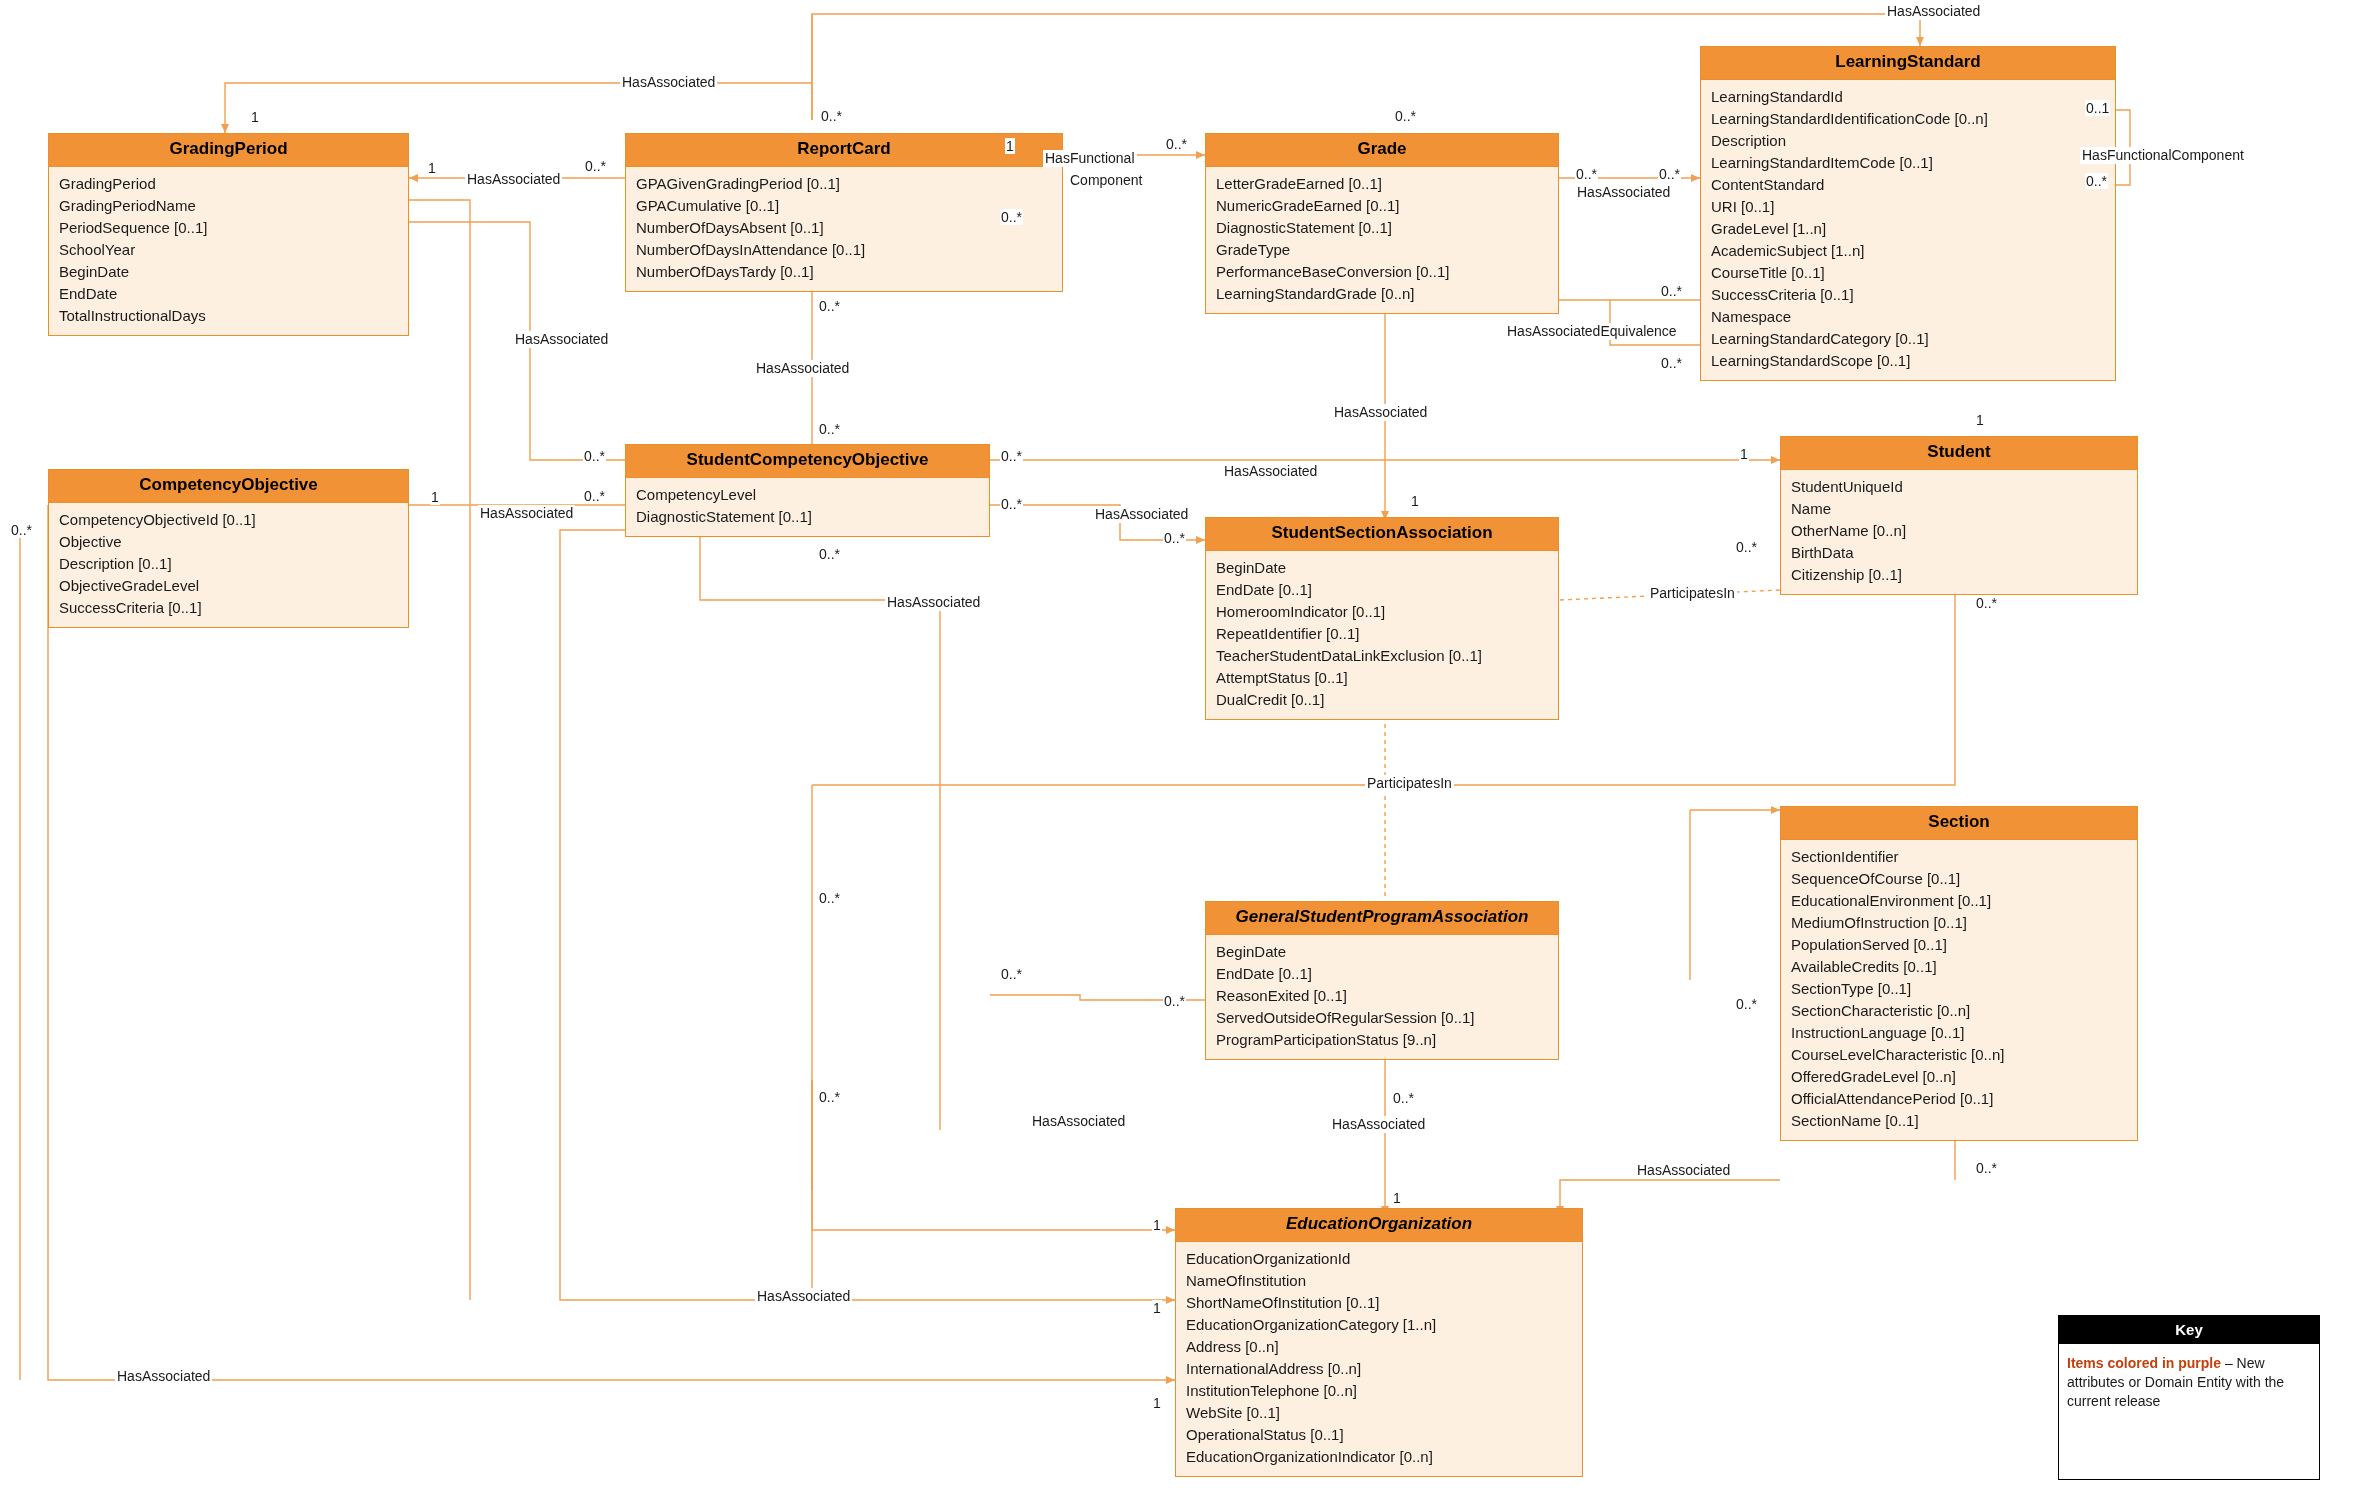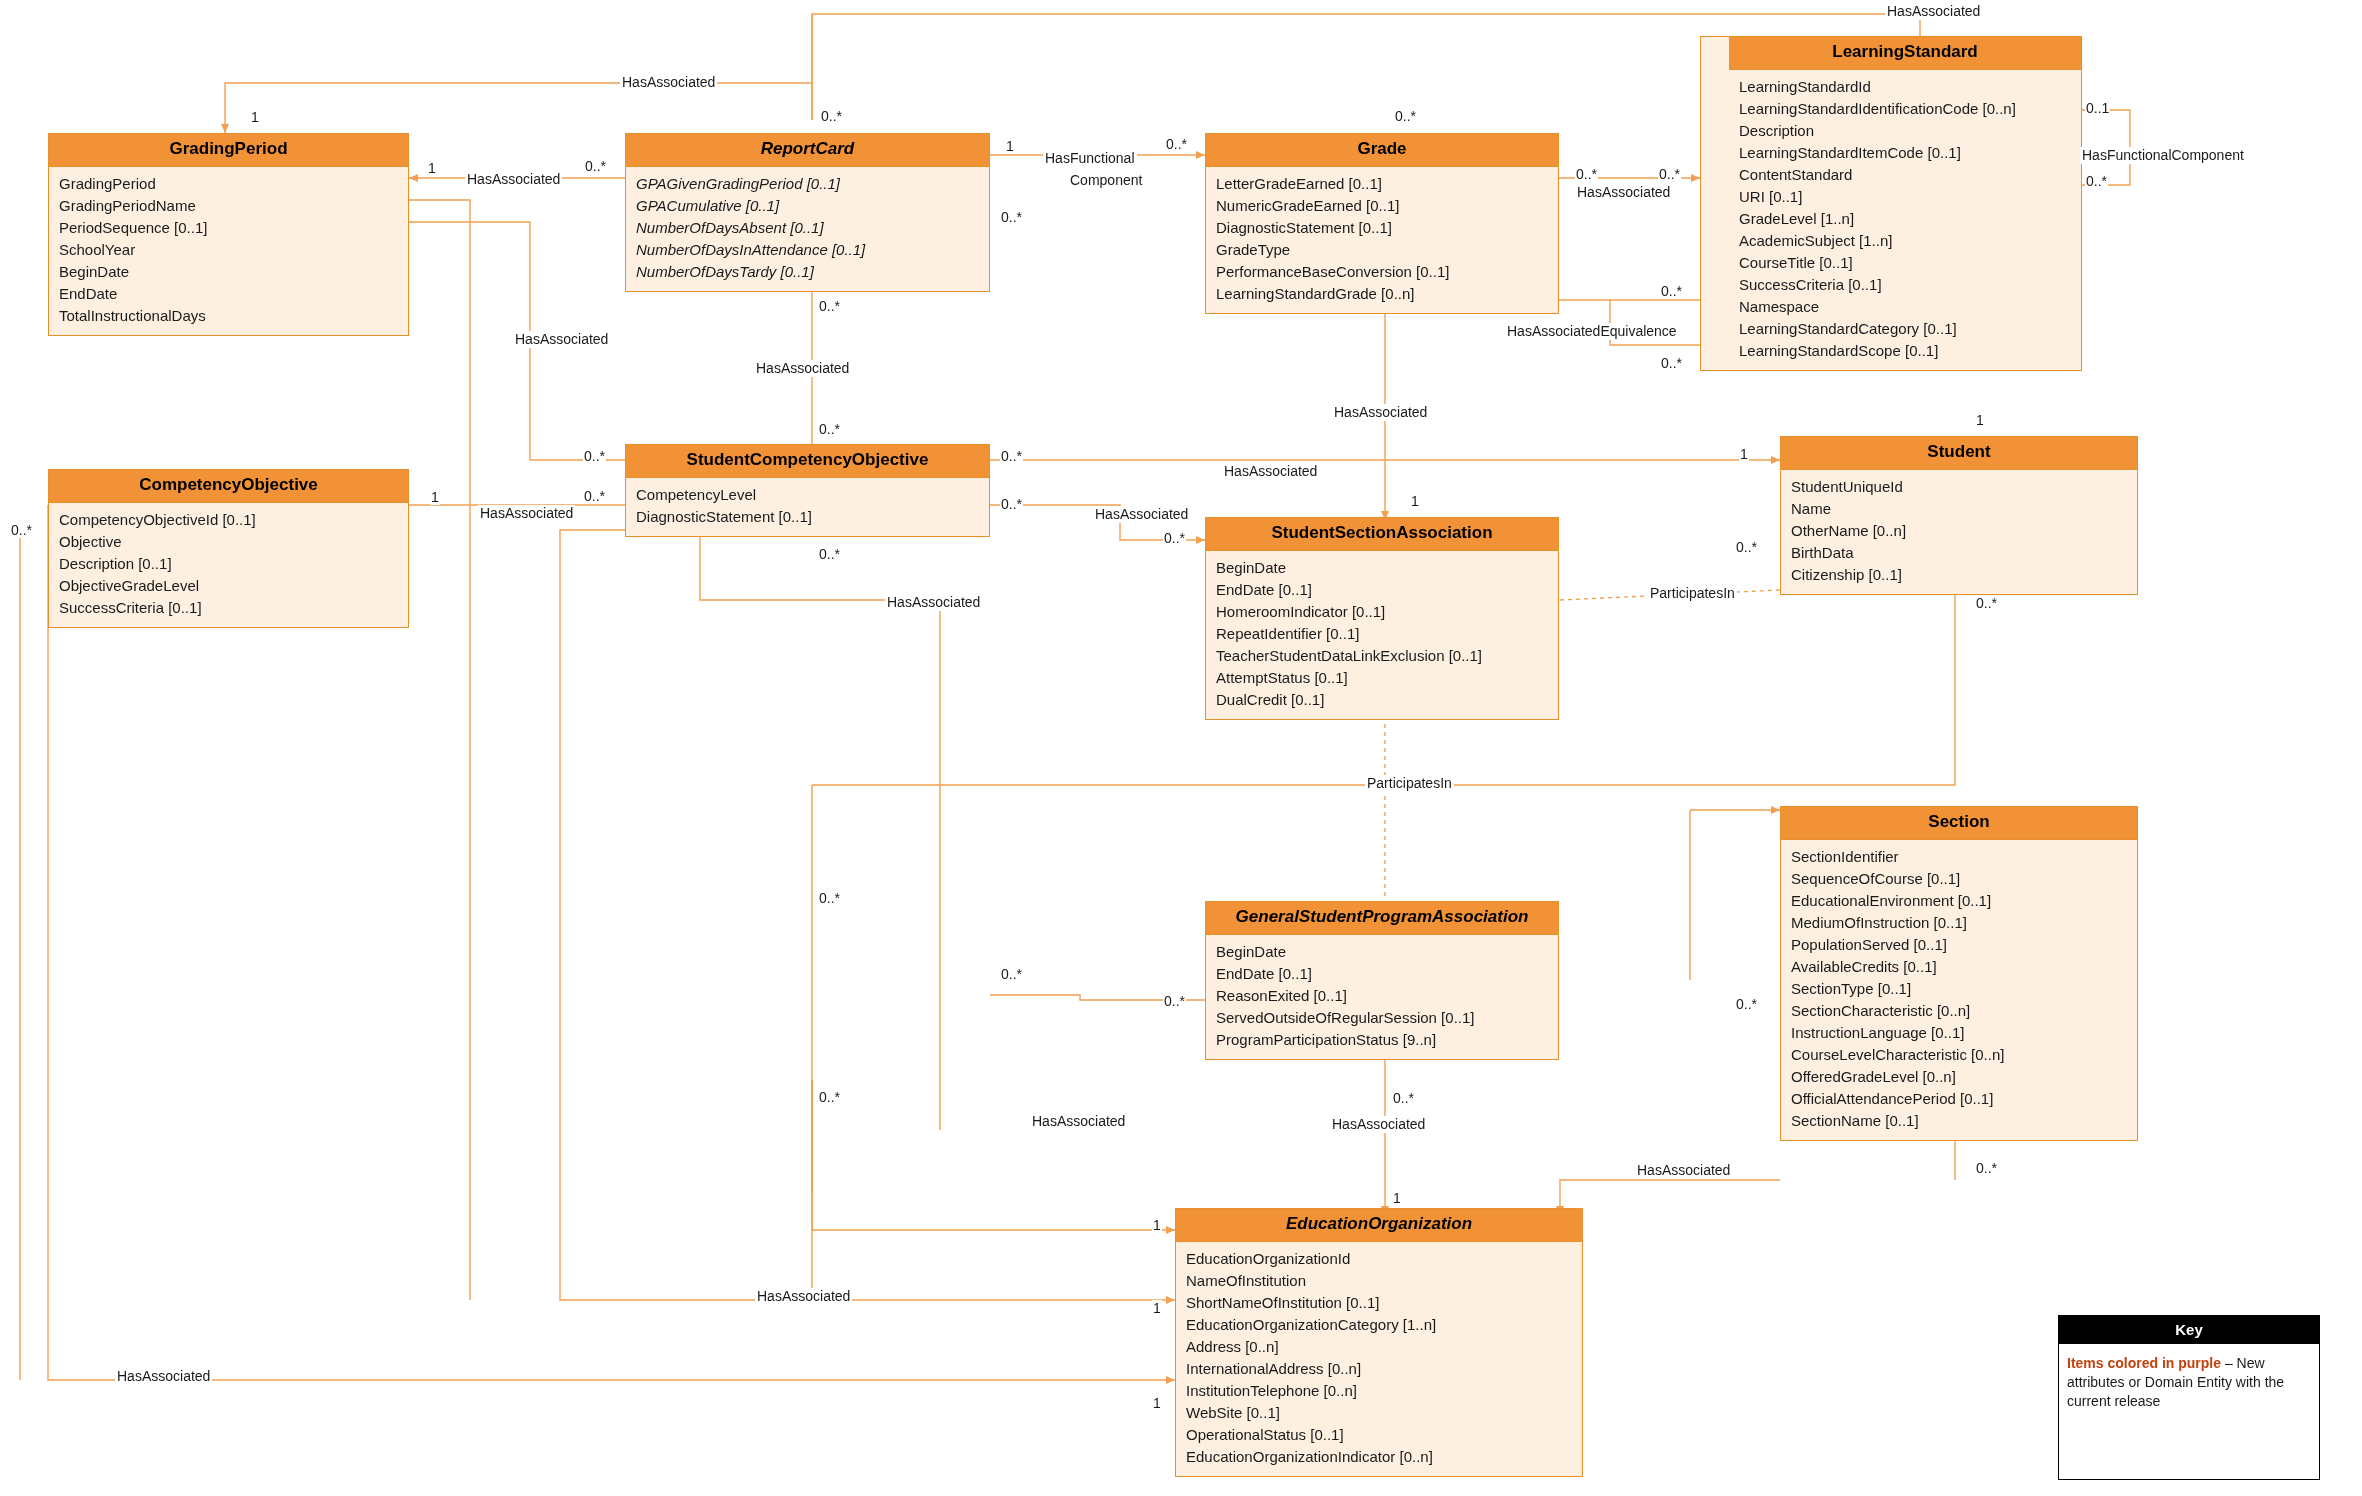--- a/index.html
+++ b/index.html
@@ -195,21 +195,21 @@
       <div>GradingPeriod</div>
       <div>GradingPeriodName</div>
       <div>PeriodSequence [0..1]</div>
       <div>SchoolYear</div>
       <div>BeginDate</div>
       <div>EndDate</div>
       <div>TotalInstructionalDays</div>
     </div>
   </div>
 
-  <div class="entity" style="left:625px; top:133px; width:365px;font-style:italic;">
+  <div class="entity" style="left:625px; top:133px; width:438px;">
     <div class="title">ReportCard</div>
     <div class="attrs">
       <div>GPAGivenGradingPeriod [0..1]</div>
       <div>GPACumulative [0..1]</div>
       <div>NumberOfDaysAbsent [0..1]</div>
       <div>NumberOfDaysInAttendance [0..1]</div>
       <div>NumberOfDaysTardy [0..1]</div>
     </div>
   </div>
 
@@ -218,21 +218,21 @@
     <div class="attrs">
       <div>LetterGradeEarned [0..1]</div>
       <div>NumericGradeEarned [0..1]</div>
       <div>DiagnosticStatement [0..1]</div>
       <div>GradeType</div>
       <div>PerformanceBaseConversion [0..1]</div>
       <div>LearningStandardGrade [0..n]</div>
     </div>
   </div>
 
-  <div class="entity" style="left:1700px; top:36px; width:382px;padding-left:28px;">
+  <div class="entity" style="left:1700px; top:46px; width:416px;">
     <div class="title">LearningStandard</div>
     <div class="attrs">
       <div>LearningStandardId</div>
       <div>LearningStandardIdentificationCode [0..n]</div>
       <div>Description</div>
       <div>LearningStandardItemCode [0..1]</div>
       <div>ContentStandard</div>
       <div>URI [0..1]</div>
       <div>GradeLevel [1..n]</div>
       <div>AcademicSubject [1..n]</div>

